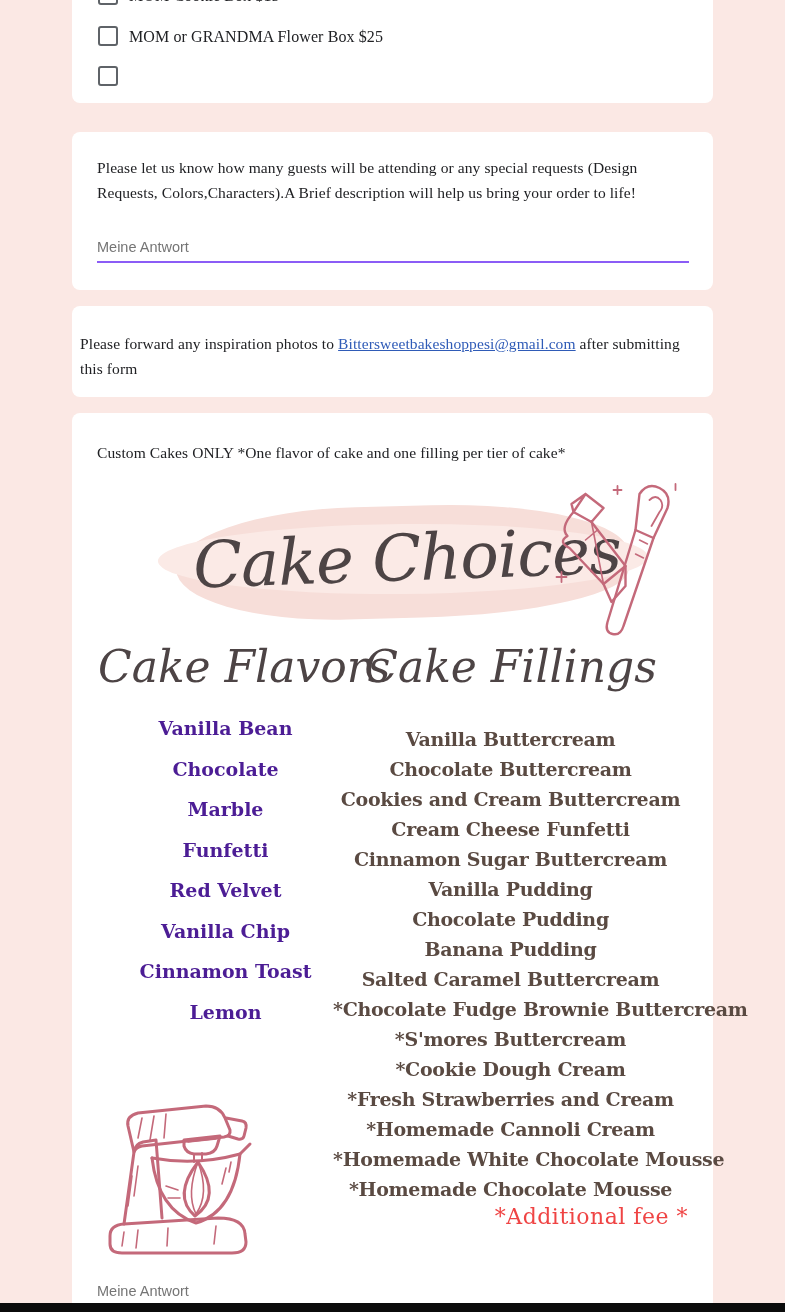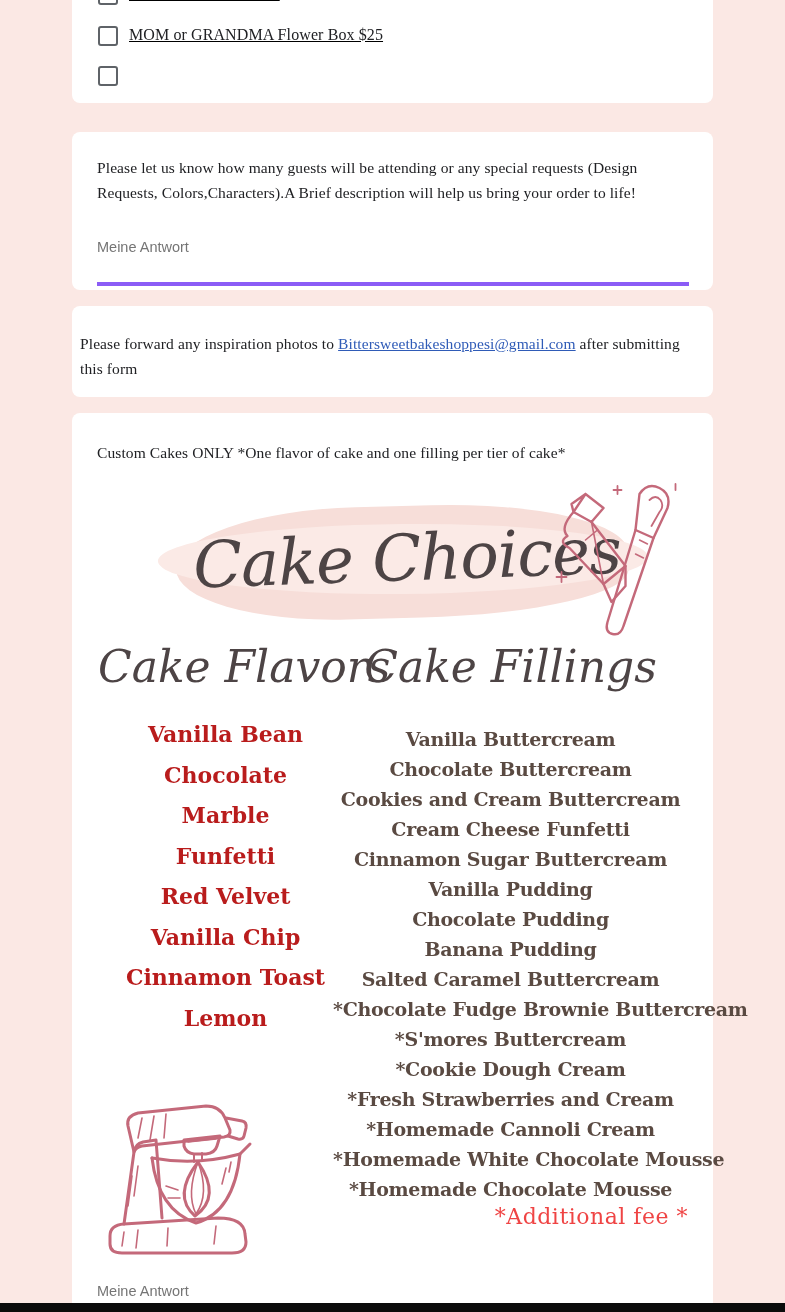--- a/index.html
+++ b/index.html
@@ -12,42 +12,42 @@
   }
   .card {
     position:absolute;
     left:72px;
     width:641px;
     background:#ffffff;
     border-radius:8px;
   }
   
   .card-checkboxes { top:-62px; height:165px; padding:47px 24px 0 26px; }
-  .cb-row { display:flex; align-items:flex-start; height:20px; margin-bottom:20.5px; cursor:pointer;text-decoration:underline; }
+  .cb-row { display:flex; align-items:flex-end; height:20px; margin-bottom:20.5px; cursor:pointer; }
   .cb-box {
     width:20px; height:20px; flex:0 0 20px;
     border:2px solid #5f6368; border-radius:3px; background:#fff;
   }
   .cb-label {
     margin-left:11px;
     font-size:16px; color:#202124; letter-spacing:0.1px;
     white-space:nowrap;
   }
   
   .card-guests { top:132px; height:158px; padding:24px 24px 0 25px; }
   .question-text {
     font-size:15.5px; line-height:24.5px; color:#202124; letter-spacing:0.1px;
   }
   .answer-input {
     display:block; width:100%;
     border:none; outline:none; background:transparent;
-    border-bottom:4px solid #8b5cf6;
+    border-bottom:2px solid #8b5cf6;
     font-family:"Liberation Sans", sans-serif;
     font-size:14.5px; color:#202124;
-    padding:2px 0 27px 0;
+    padding:2px 0 6px 0;
   }
   .answer-input::placeholder { color:#757575; opacity:1; }
   .card-guests .answer-input { margin-top:32px; }
   
   .card-photos { top:306px; height:91px; padding:26px 24px 0 8px; }
   .email-link { color:#2f5bb7; text-decoration:underline; cursor:pointer; }
   
   .card-cake { top:413px; height:920px; padding:28px 24px 0 25px; }
   .cake-image {
     position:absolute; left:26px; top:67px; width:590px; height:782px;
@@ -68,23 +68,23 @@
     position:absolute; left:95px; top:42px; width:380px;
     font-size:64px; letter-spacing:-1px; text-align:center;
     transform:rotate(-2deg); white-space:nowrap;
   }
   .piping-art { position:absolute; left:452px; top:0px; width:138px; height:160px; }
   .col { position:absolute; top:165px; text-align:center; }
   .col-flavors { left:0; width:255px; }
   .col-fillings { left:235px; width:355px; }
   .col-header { font-size:44px; line-height:44px; letter-spacing:0px; white-space:nowrap; }
   .flavors-list {
-    margin-top:25px;
+    margin-top:19px;
     font-family:"DejaVu Serif", serif; font-weight:bold;
-    font-size:22px; line-height:40.5px; color:#b91c1c;
+    font-size:19px; line-height:40.5px; color:#4c1d95;
   }
   .fillings-list {
     margin-top:35px;
     font-family:"DejaVu Serif", serif; font-weight:bold;
     font-size:19px; line-height:30px; color:#5a4a42; letter-spacing:-0.3px;
   }
   .fillings-list div, .flavors-list div { white-space:nowrap; }
   .footnote {
     font-family:"DejaVu Serif", serif;
     font-size:22px; line-height:26px; color:#ef4444; letter-spacing:0.5px;text-align:right;

